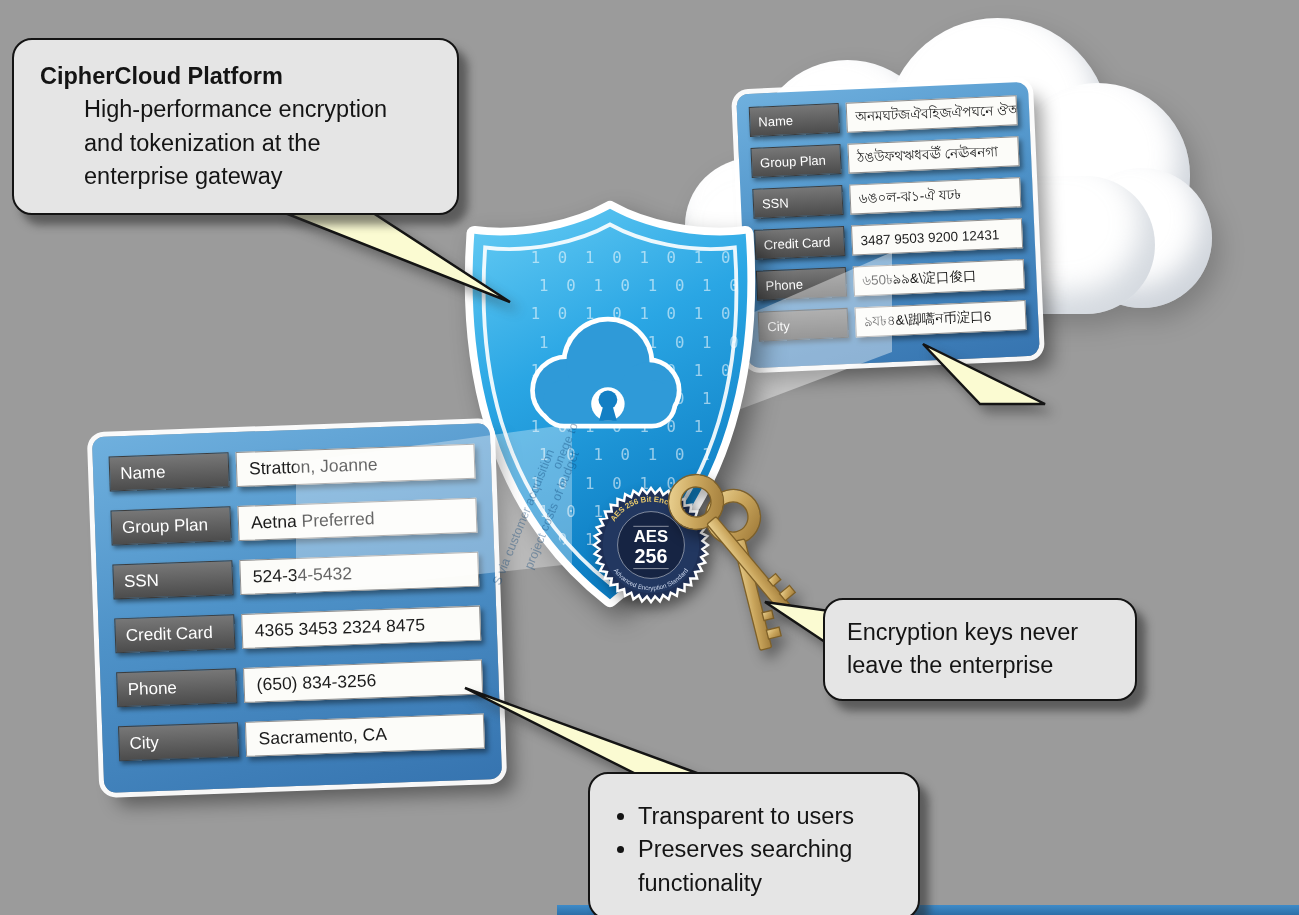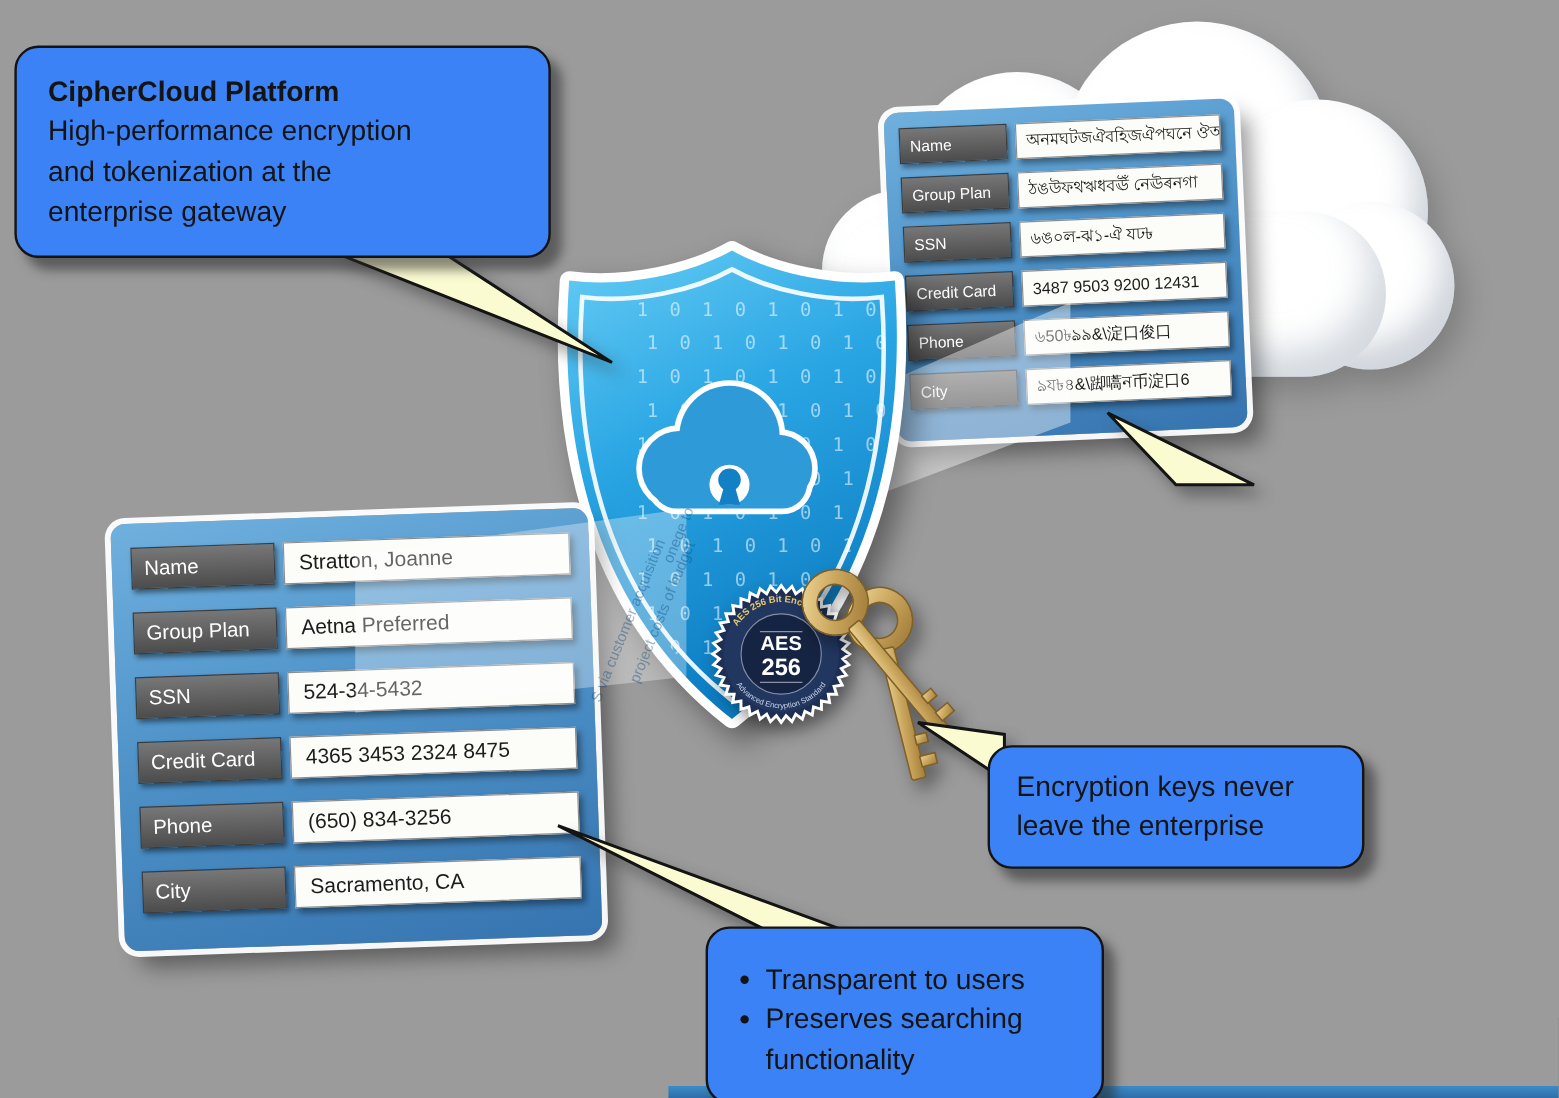--- a/index.html
+++ b/index.html
@@ -53,28 +53,28 @@
   .fx.beam2 { z-index: 3; }
   .fx.beam1 { z-index: 6; }
 
   
   .badge { position: absolute; left: 592px; top: 486px; width: 118px; height: 118px;
            z-index: 7; filter: drop-shadow(5px 7px 7px rgba(0,0,0,0.45)); }
   .keys  { position: absolute; left: 648px; top: 462px; width: 175px; height: 205px;
            z-index: 8; filter: drop-shadow(6px 8px 7px rgba(0,0,0,0.4)); }
 
   
-  .callout { position: absolute; background: #3b82f6; border: 2px solid #141414;
+  .callout { position: absolute; background: #e5e5e5; border: 2px solid #141414;
              border-radius: 20px; box-shadow: 9px 10px 9px rgba(40,40,40,0.55);
              color: #141414; z-index: 9; font-size: 23.5px; line-height: 1.42; }
   .callout-platform { left: 12px;  top: 38px;  width: 447px; padding: 20px 26px; }
   .callout-platform .callout-title { font-weight: bold; }
-  .callout-platform .callout-body  { max-width: 340px; }
+  .callout-platform .callout-body  { max-width: 340px; margin-left: 44px; }
   .callout-range    { left: 905px; top: 398px; width: 387px; padding: 16px 22px; }
-  .callout-keys-box { left: 823px; top: 621px; width: 314px; padding: 16px 22px; }
+  .callout-keys-box { left: 823px; top: 598px; width: 314px; padding: 16px 22px; }
   .callout-bullets  { left: 588px; top: 772px; width: 332px; padding: 26px 20px 18px; }
   .callout-bullets ul { margin: 0; padding-left: 28px; }
 
   .tail { position: absolute; z-index: 8;
           filter: drop-shadow(7px 8px 6px rgba(40,40,40,0.45)); }
   .tail polygon { fill: #FBFBD2; stroke: #141414; stroke-width: 2.5; }
 
   .bottom-bar { position: absolute; left: 557px; top: 905px; width: 742px; height: 10px;
                 background: linear-gradient(180deg, #3E8BC8, #2D6FA8); z-index: 2; }
 </style>

